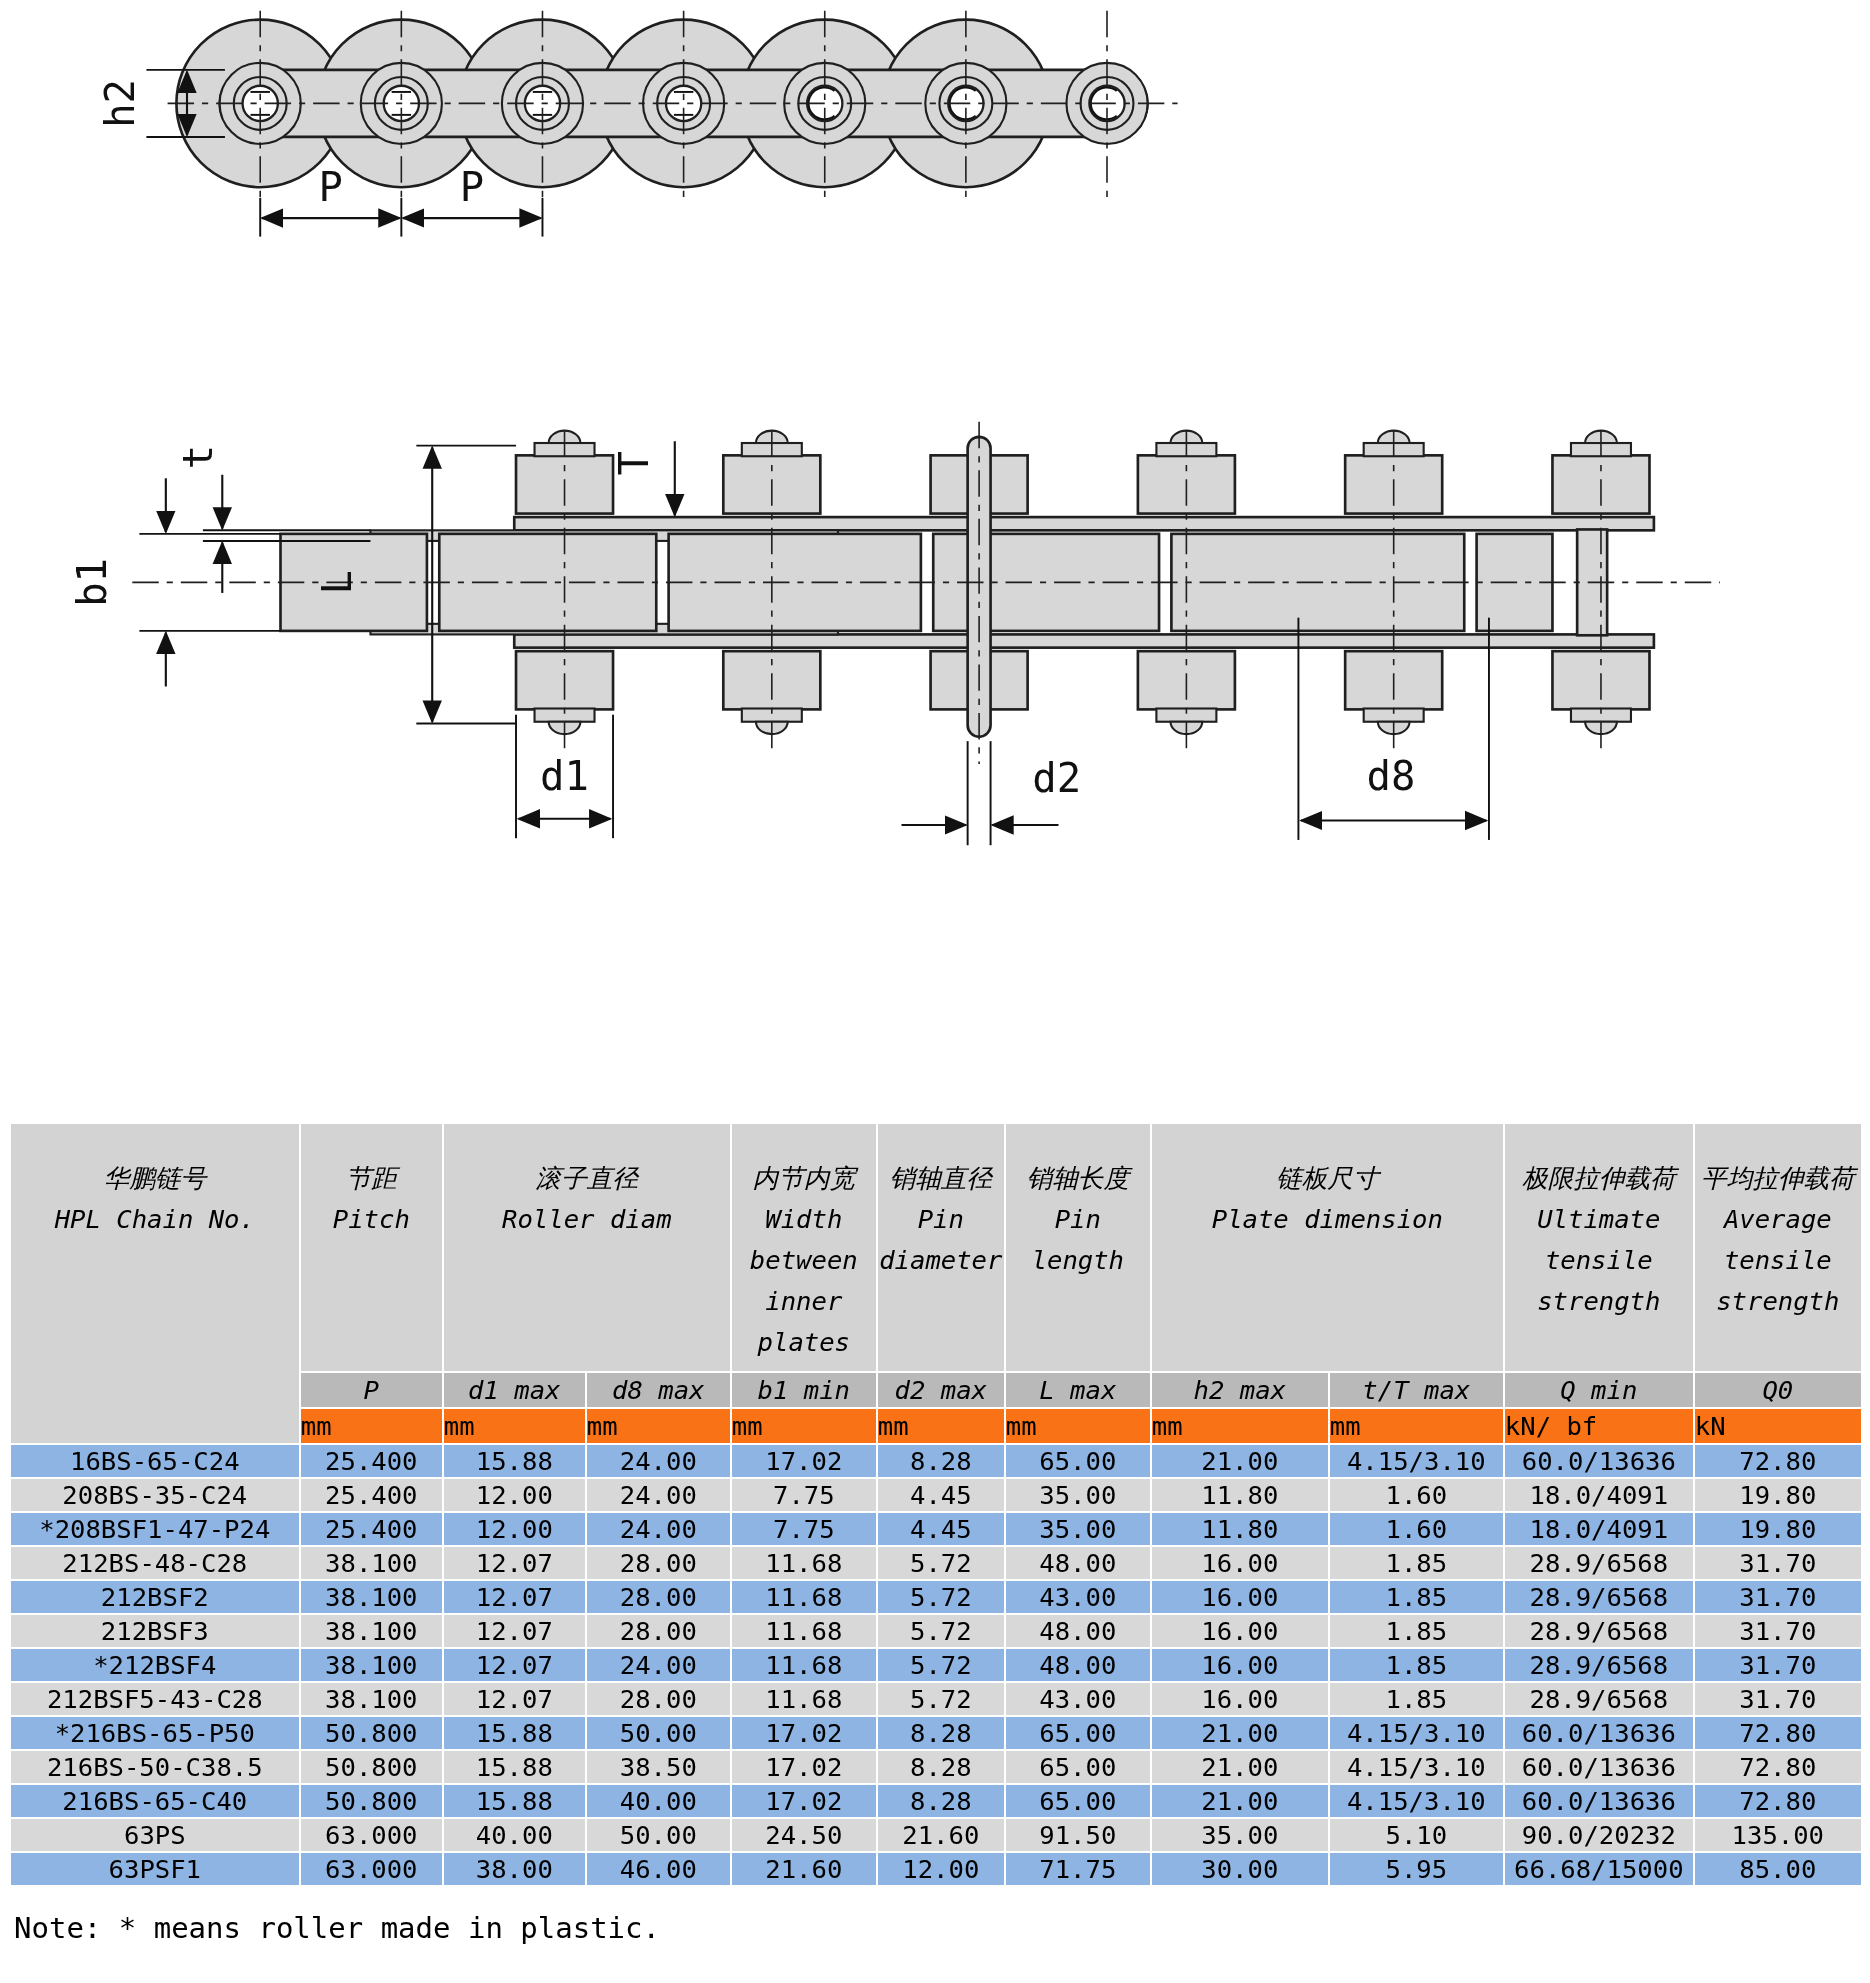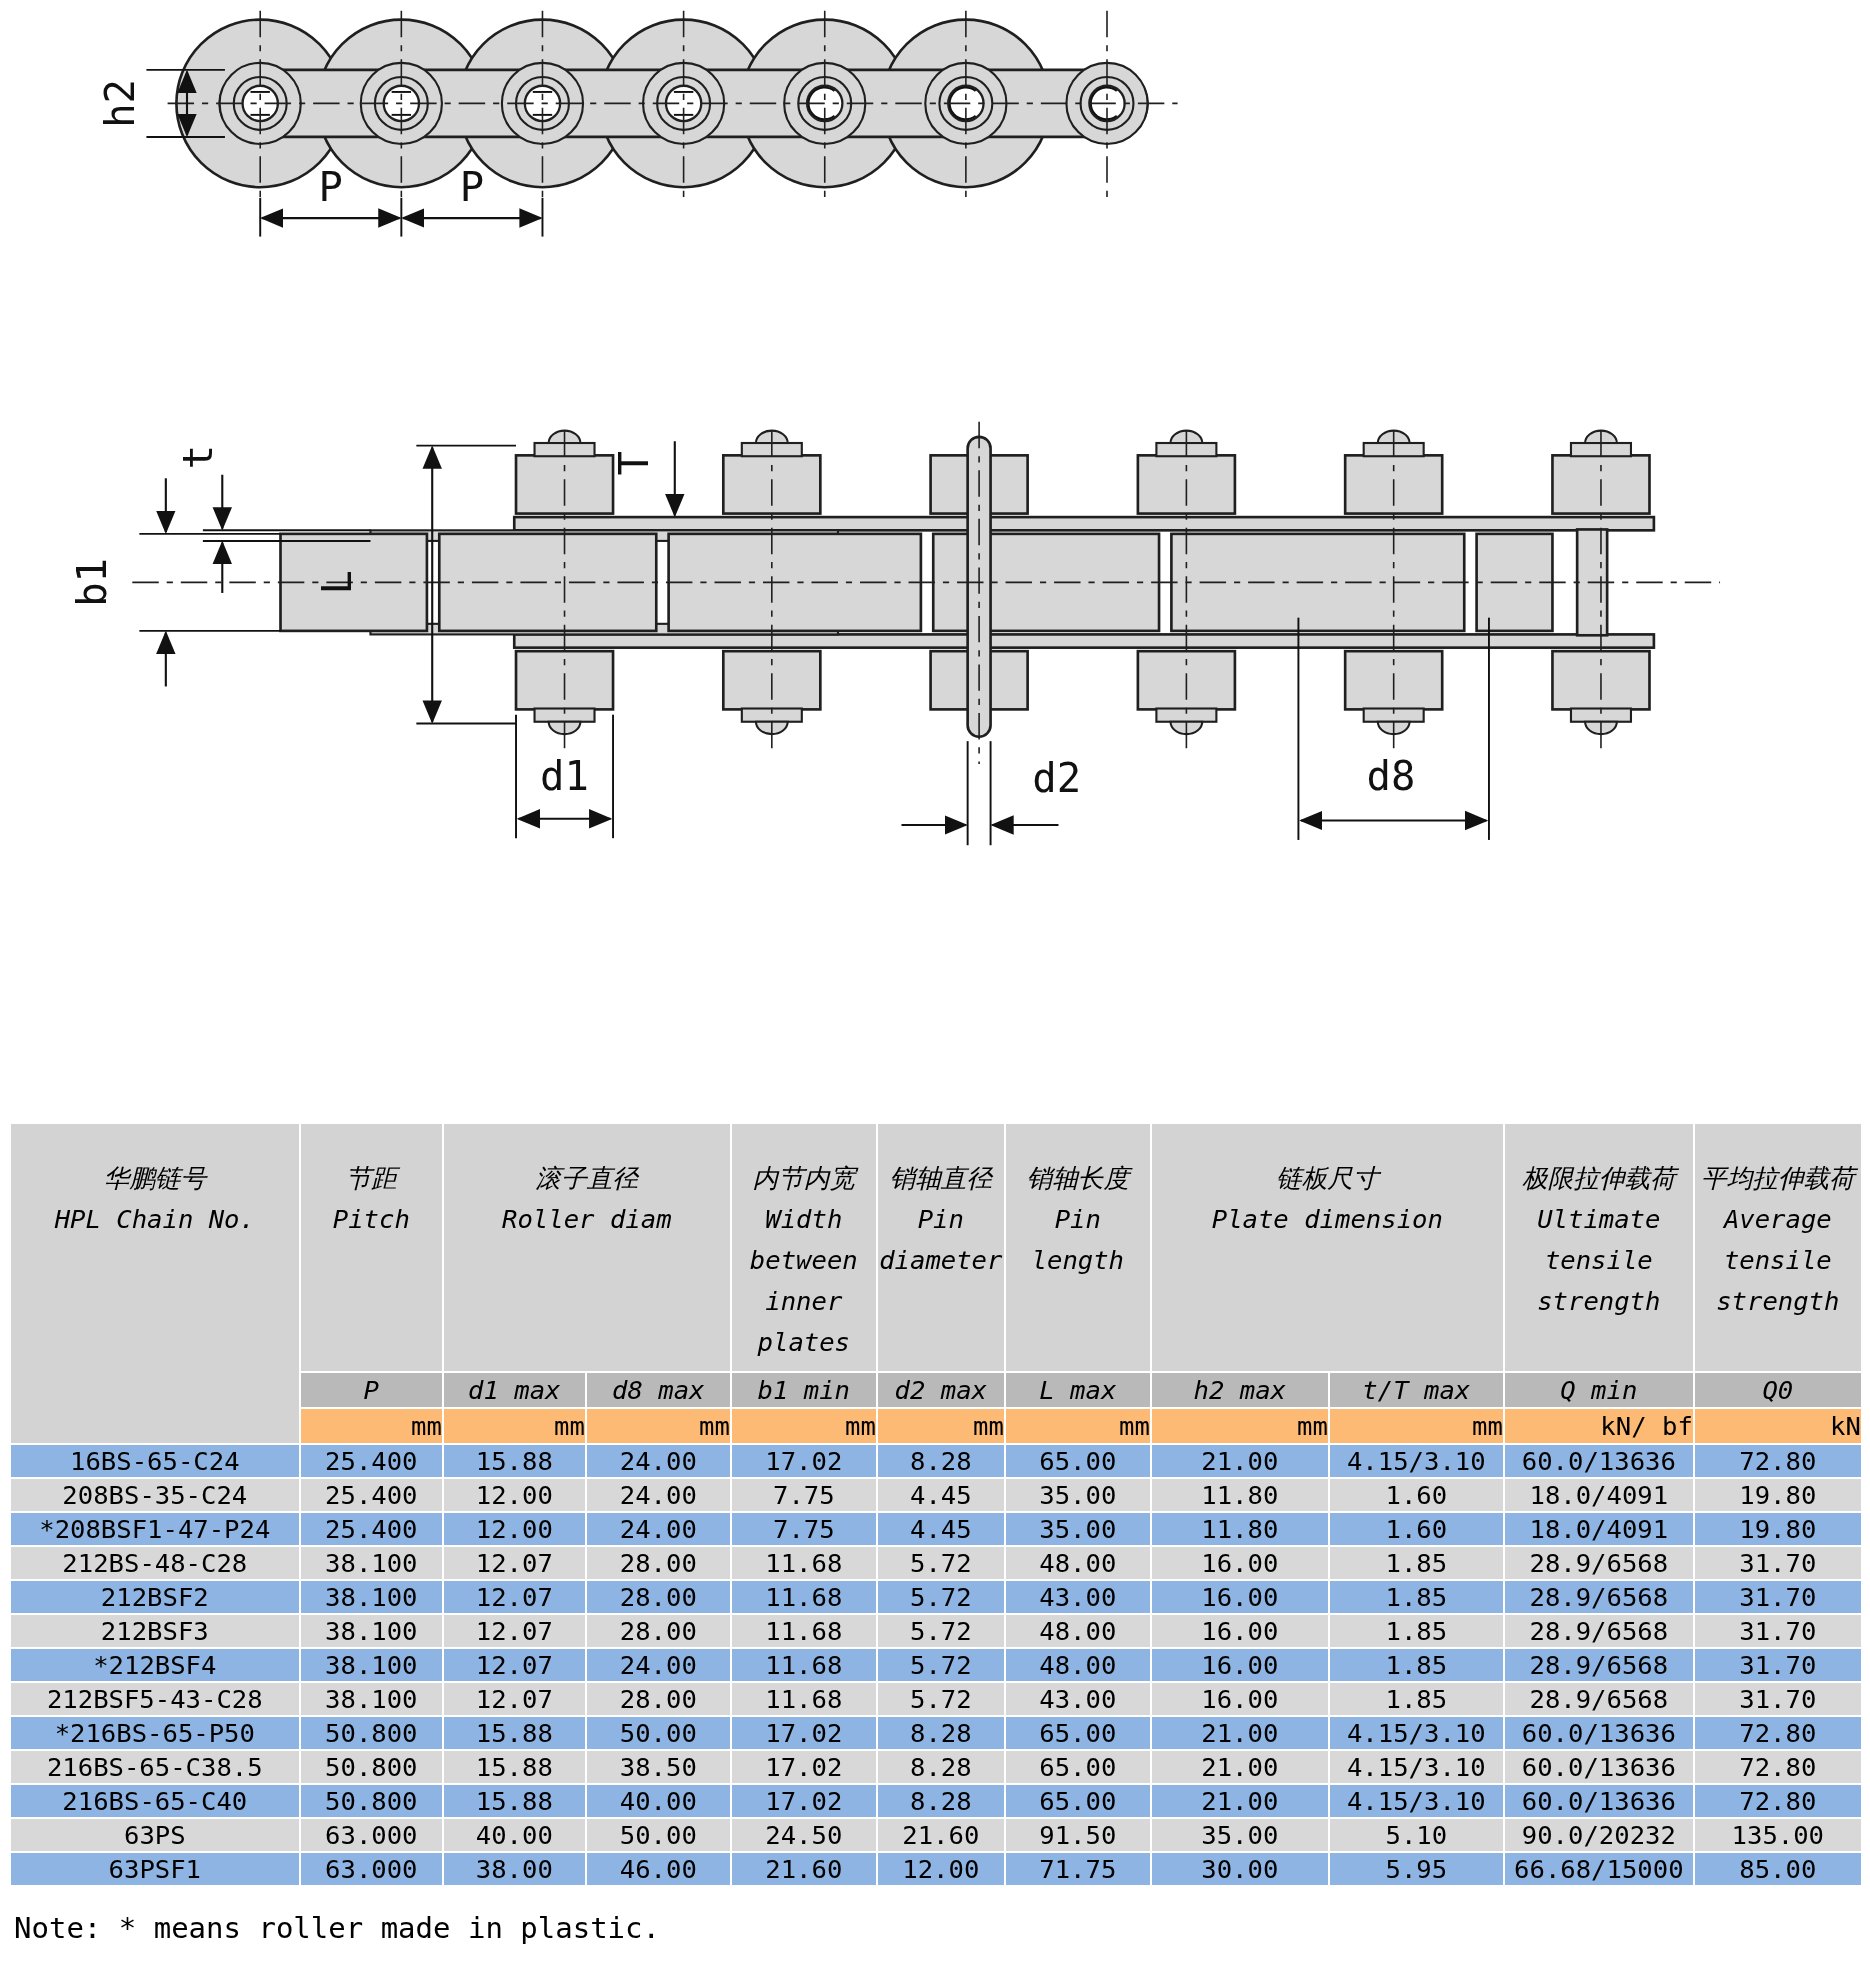--- a/index.html
+++ b/index.html
@@ -19,21 +19,21 @@
 
   
   table.spec{position:absolute;left:8.8px;top:1122px;width:1853px;
              border-collapse:separate;border-spacing:2.6px;table-layout:fixed;
              font-size:25.6px;}
   table.spec th{font-weight:normal;padding:0;font-style:italic;}
   table.spec td{padding:0;}
   tr.h1 th{background:#d3d3d3;vertical-align:top;padding-top:34px;
            line-height:41px;height:247px;box-sizing:border-box;text-align:center;}
   tr.h2row th{background:#b9b9b9;height:34px;text-align:center;}
-  tr.h3row td{background:#fdba74;height:34px;text-align:right;}
+  tr.h3row td{background:#f97316;height:34px;text-align:left;}
   th.merged{background:#d3d3d3;}
   tbody td{background:#d8d8d8;height:32px;text-align:center;white-space:nowrap;}
   tbody tr.hl td{background:#8db4e2;}
 
   
   .notes{position:absolute;left:14px;top:1909px;font-size:28px;line-height:39px;}
   .notes .en{font-size:29px;}
 </style>
 </head>
 <body>
@@ -441,21 +441,21 @@
         <td>50.00</td>
         <td>17.02</td>
         <td>8.28</td>
         <td>65.00</td>
         <td>21.00</td>
         <td>4.15/3.10</td>
         <td>60.0/13636</td>
         <td>72.80</td>
       </tr>
       <tr>
-        <td>216BS-65-C38.5</td>
+        <td>216BS-50-C38.5</td>
         <td>50.800</td>
         <td>15.88</td>
         <td>38.50</td>
         <td>17.02</td>
         <td>8.28</td>
         <td>65.00</td>
         <td>21.00</td>
         <td>4.15/3.10</td>
         <td>60.0/13636</td>
         <td>72.80</td>

